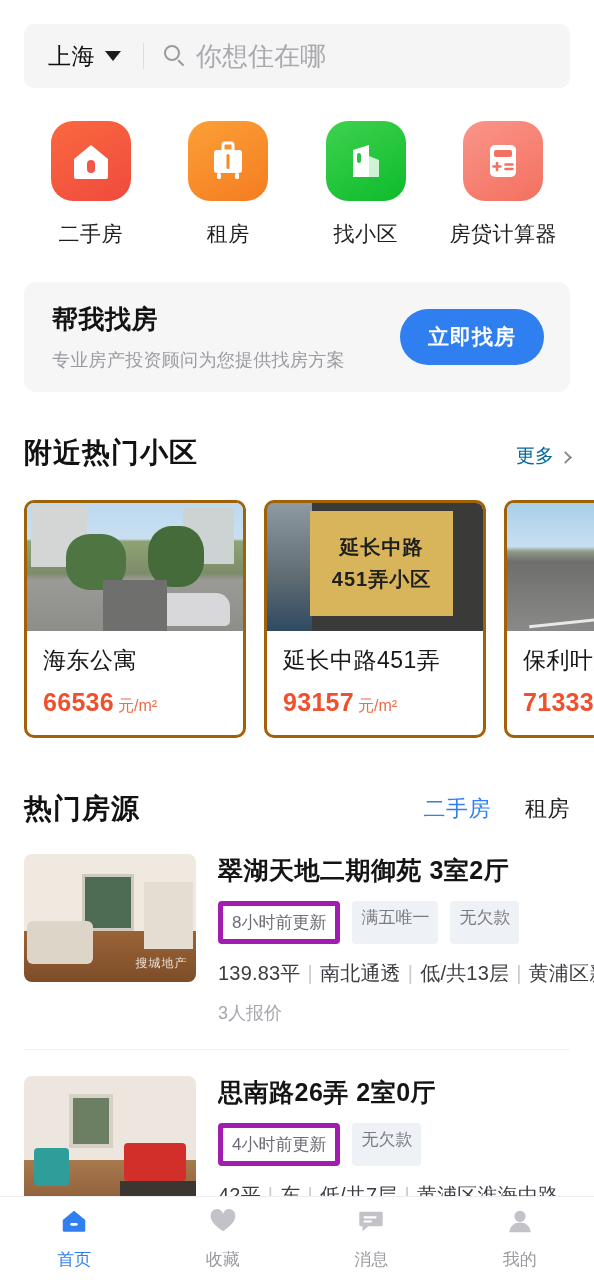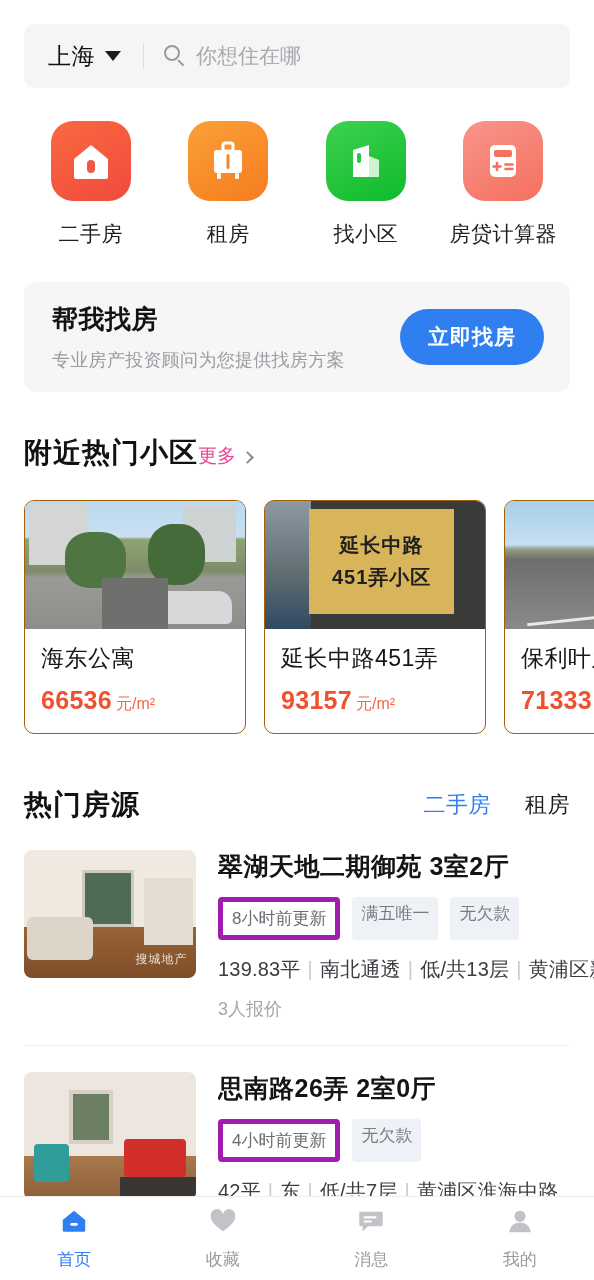--- a/index.html
+++ b/index.html
@@ -68,21 +68,21 @@
   .search-icon .handle {
     position: absolute;
     left: 14px; top: 14px;
     width: 8px; height: 2px;
     background: #9a9a9f;
     transform: rotate(45deg);
     transform-origin: left center;
     border-radius: 1px;
   }
   .search-ph {
-    font-size: 21px;
+    font-size: 26px;
     color: #a9a9b0;
   }
 
   
   .cats {
     display: flex;
     margin: 33px 0 0 0;
     padding: 0 22px;
   }
   .cat {
@@ -143,32 +143,32 @@
     border-radius: 30px;
     padding: 14px 28px;
     letter-spacing: 1px;
     cursor: pointer;
   }
 
   
   .sec-head {
     display: flex;
     align-items: baseline;
-    justify-content: flex-start;
+    justify-content: space-between;
     padding: 0 24px;
   }
   .sec-title {
     font-size: 28px;
     font-weight: 700;
     color: #121212;
     letter-spacing: 1px;
   }
   .more {
     font-size: 19px;
-    color: #ec4899;
+    color: #0369a1;
     display: flex;
     align-items: center;
     gap: 7px;
     cursor: pointer;
   }
   .chev {
     display: inline-block;
     width: 9px; height: 9px;
     border-right: 2px solid #8b8b92;
     border-top: 2px solid #8b8b92;
@@ -181,21 +181,21 @@
   .comm-row {
     margin-top: 28px;
     display: flex;
     gap: 18px;
     padding-left: 24px;
     overflow: hidden;
   }
   .comm-card {
     flex: 0 0 222px;
     background: #ffffff;
-    border: 1px solid #a16207;
+    border: 3px solid #a16207;
     border-radius: 10px;
     overflow: hidden;
   }
   .comm-img {
     width: 100%;
     height: 128px;
     position: relative;
     overflow: hidden;
   }
   .comm-body { padding: 14px 16px 18px 16px; }

